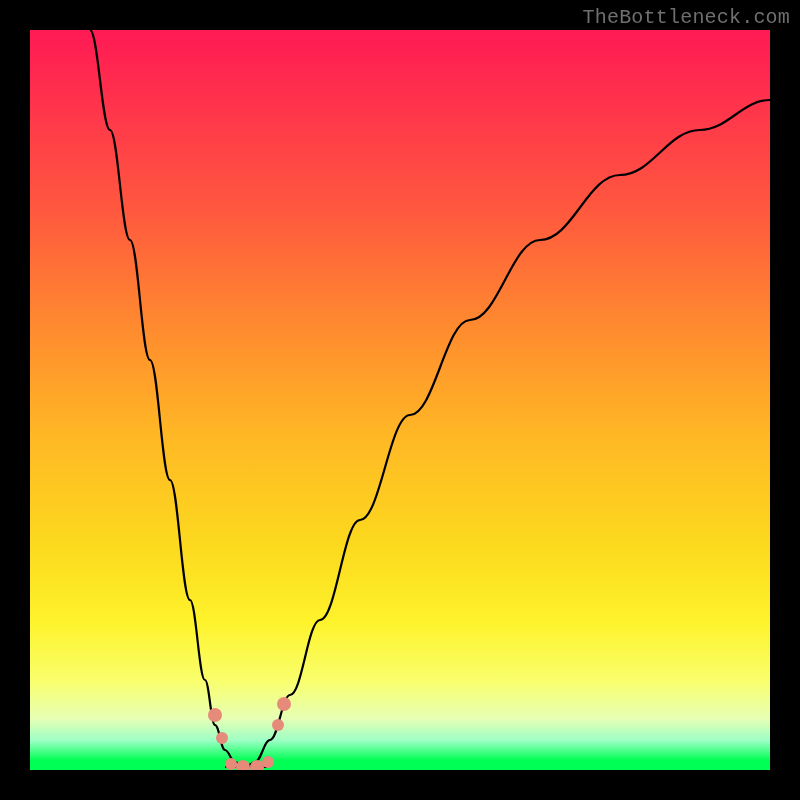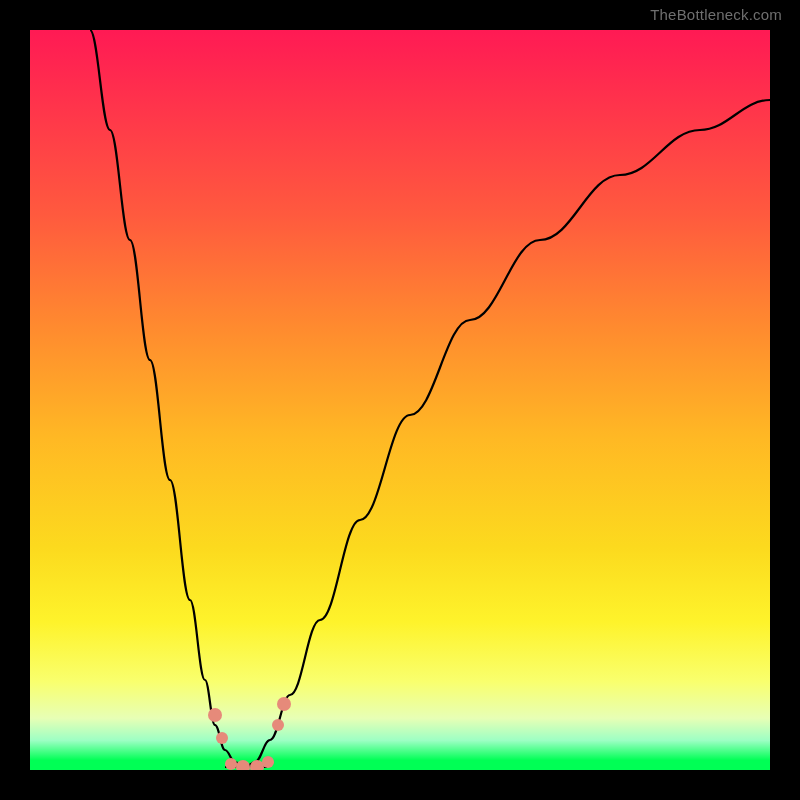--- a/index.html
+++ b/index.html
@@ -44,25 +44,26 @@
       #f9ff6d 88%,
       #e7ffb5 93%,
       #9dffc4 96%,
       #00ff55 98.7%,
       #00ff55 100%
     );
   }
   .watermark {
     position: absolute;
     top: 6px;
-    right: 18px;
+    right: 10px;
     color: #6f6f6f;
-    font-size: 15px;
+    font-size: 20px;
     font-weight: 500;
     letter-spacing: 0.2px;
+    font-family: Liberation Mono, monospace;
   }
   svg.curves {
     position: absolute;
     left: 0;
     top: 0;
     width: 100%;
     height: 100%;
   }
   .curve {
     fill: none;

